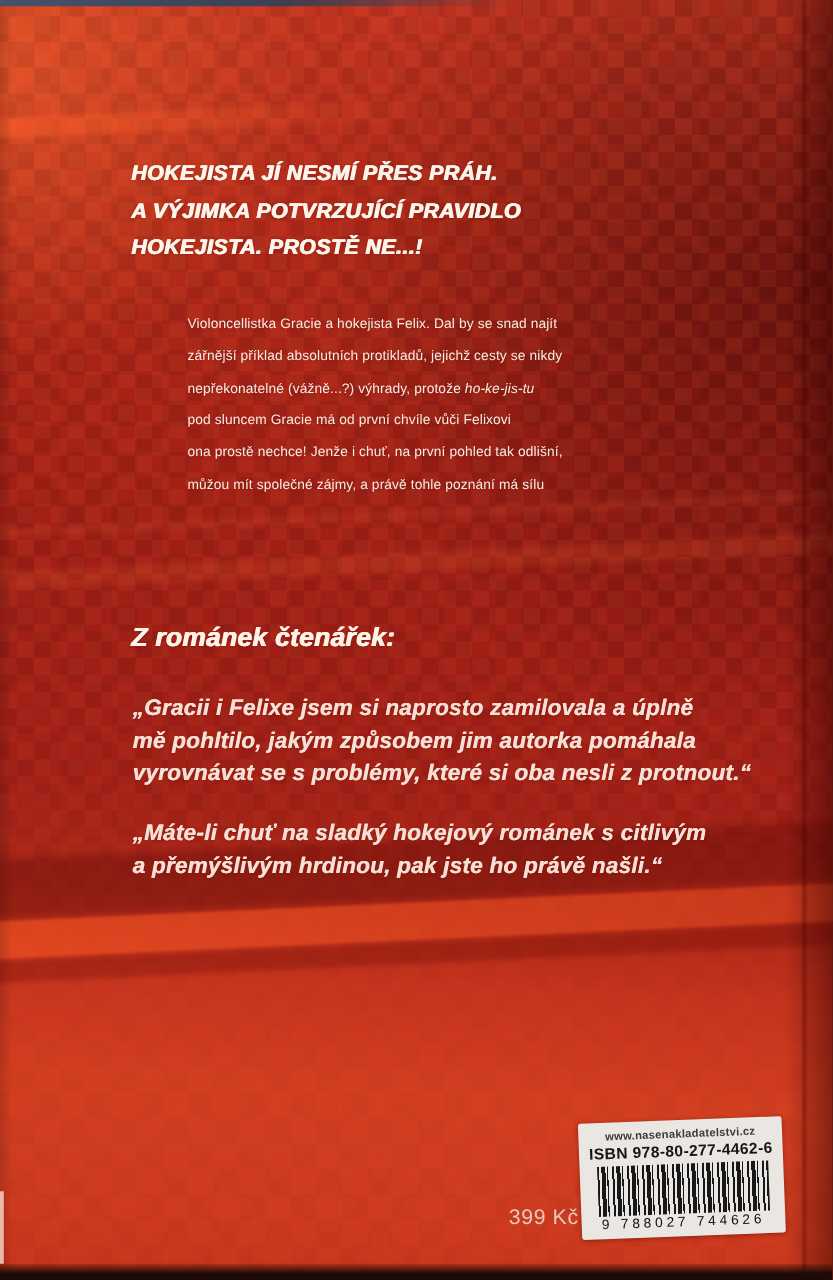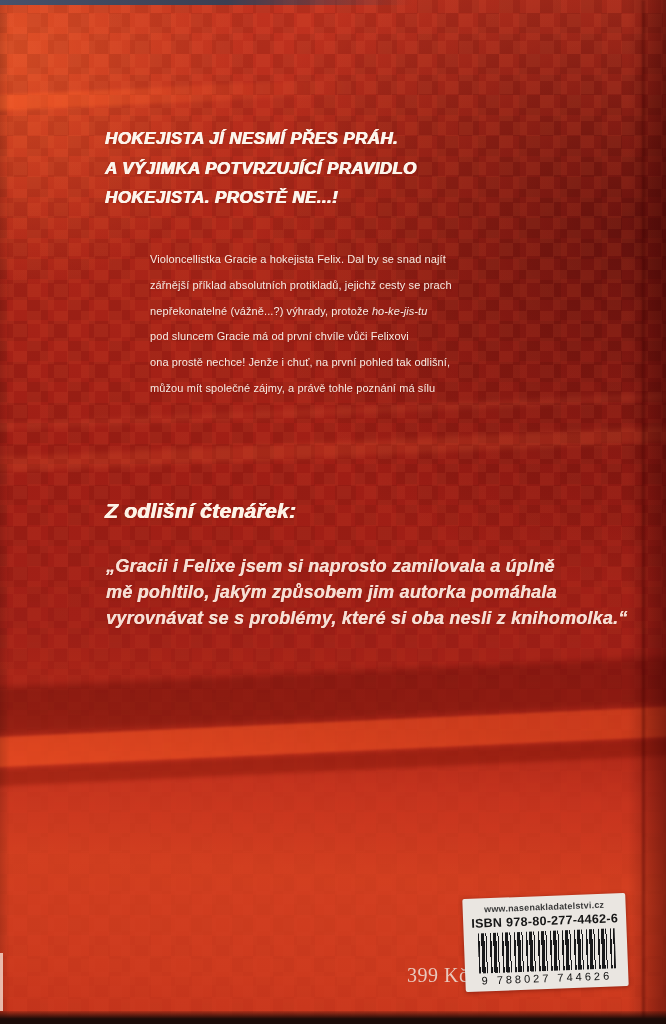--- a/index.html
+++ b/index.html
@@ -75,21 +75,21 @@
   .quote{
     position:absolute;left:106px;
     font-style:italic;font-weight:700;font-size:18px;line-height:26px;
     color:#f6dfd4;letter-spacing:0.2px;
     text-shadow:0.3px 0 currentColor, 0 1px 2px rgba(110,15,8,0.3);
   }
   .quote1{top:553px;}
   .quote2{top:653px;}
   .price{
     position:absolute;left:407px;top:964px;
-    font-size:20px;letter-spacing:0.5px;color:#e9c9bd;font-family:Liberation Serif, serif;
+    font-size:17px;letter-spacing:0.5px;color:#e9c9bd;
   }
   
   .barcode-label{
     position:absolute;left:464px;top:896px;width:163px;height:93px;
     background:#eae6e1;border-radius:2px;transform:rotate(-2.2deg);
     box-shadow:0 1px 4px rgba(60,0,0,0.4);
     padding-top:6px;box-sizing:border-box;
   }
   .bc-site{font-size:9px;font-weight:700;color:#3a3a3a;text-align:center;letter-spacing:0.2px;}
   .bc-isbn{font-size:12.5px;font-weight:700;color:#161616;text-align:center;margin-top:2px;letter-spacing:0.3px;}
@@ -117,35 +117,39 @@
     <div class="stripe s6"></div>
 
     <div class="tagline">
       <div>HOKEJISTA JÍ NESMÍ PŘES PRÁH.</div>
       <div>A VÝJIMKA POTVRZUJÍCÍ PRAVIDLO</div>
       <div>HOKEJISTA. PROSTĚ NE...!</div>
     </div>
 
     <div class="synopsis">
       <div>Violoncellistka Gracie a hokejista Felix. Dal by se snad najít</div>
-      <div>zářnější příklad absolutních protikladů, jejichž cesty se prach</div>
+      <div>zářnější příklad absolutních protikladů, jejichž cesty se nikdy</div>
       <div><span>nepřekonatelné (vážně...?) výhrady, protože </span><em>ho-ke-jis-tu</em></div>
       <div>pod sluncem Gracie má od první chvíle vůči Felixovi</div>
       <div>ona prostě nechce! Jenže i chuť, na první pohled tak odlišní,</div>
       <div>můžou mít společné zájmy, a právě tohle poznání má sílu</div>
     </div>
 
-    <div class="readers-heading">Z odlišní čtenářek:</div>
+    <div class="readers-heading">Z románek čtenářek:</div>
 
     <div class="quote quote1">
       <div>„Gracii i Felixe jsem si naprosto zamilovala a úplně</div>
       <div>mě pohltilo, jakým způsobem jim autorka pomáhala</div>
-      <div>vyrovnávat se s problémy, které si oba nesli z knihomolka.“</div>
+      <div>vyrovnávat se s problémy, které si oba nesli z protnout.“</div>
     </div>
 
+    <div class="quote quote2">
+      <div>„Máte-li chuť na sladký hokejový románek s citlivým</div>
+      <div>a přemýšlivým hrdinou, pak jste ho právě našli.“</div>
+    </div>
 
     <div class="price">399 Kč</div>
 
     <div class="barcode-label">
       <div class="bc-site">www.nasenakladatelstvi.cz</div>
       <div class="bc-isbn">ISBN 978-80-277-4462-6</div>
       <div class="bc-bars"></div>
       <div class="bc-digits">9 788027 744626</div>
     </div>
 

